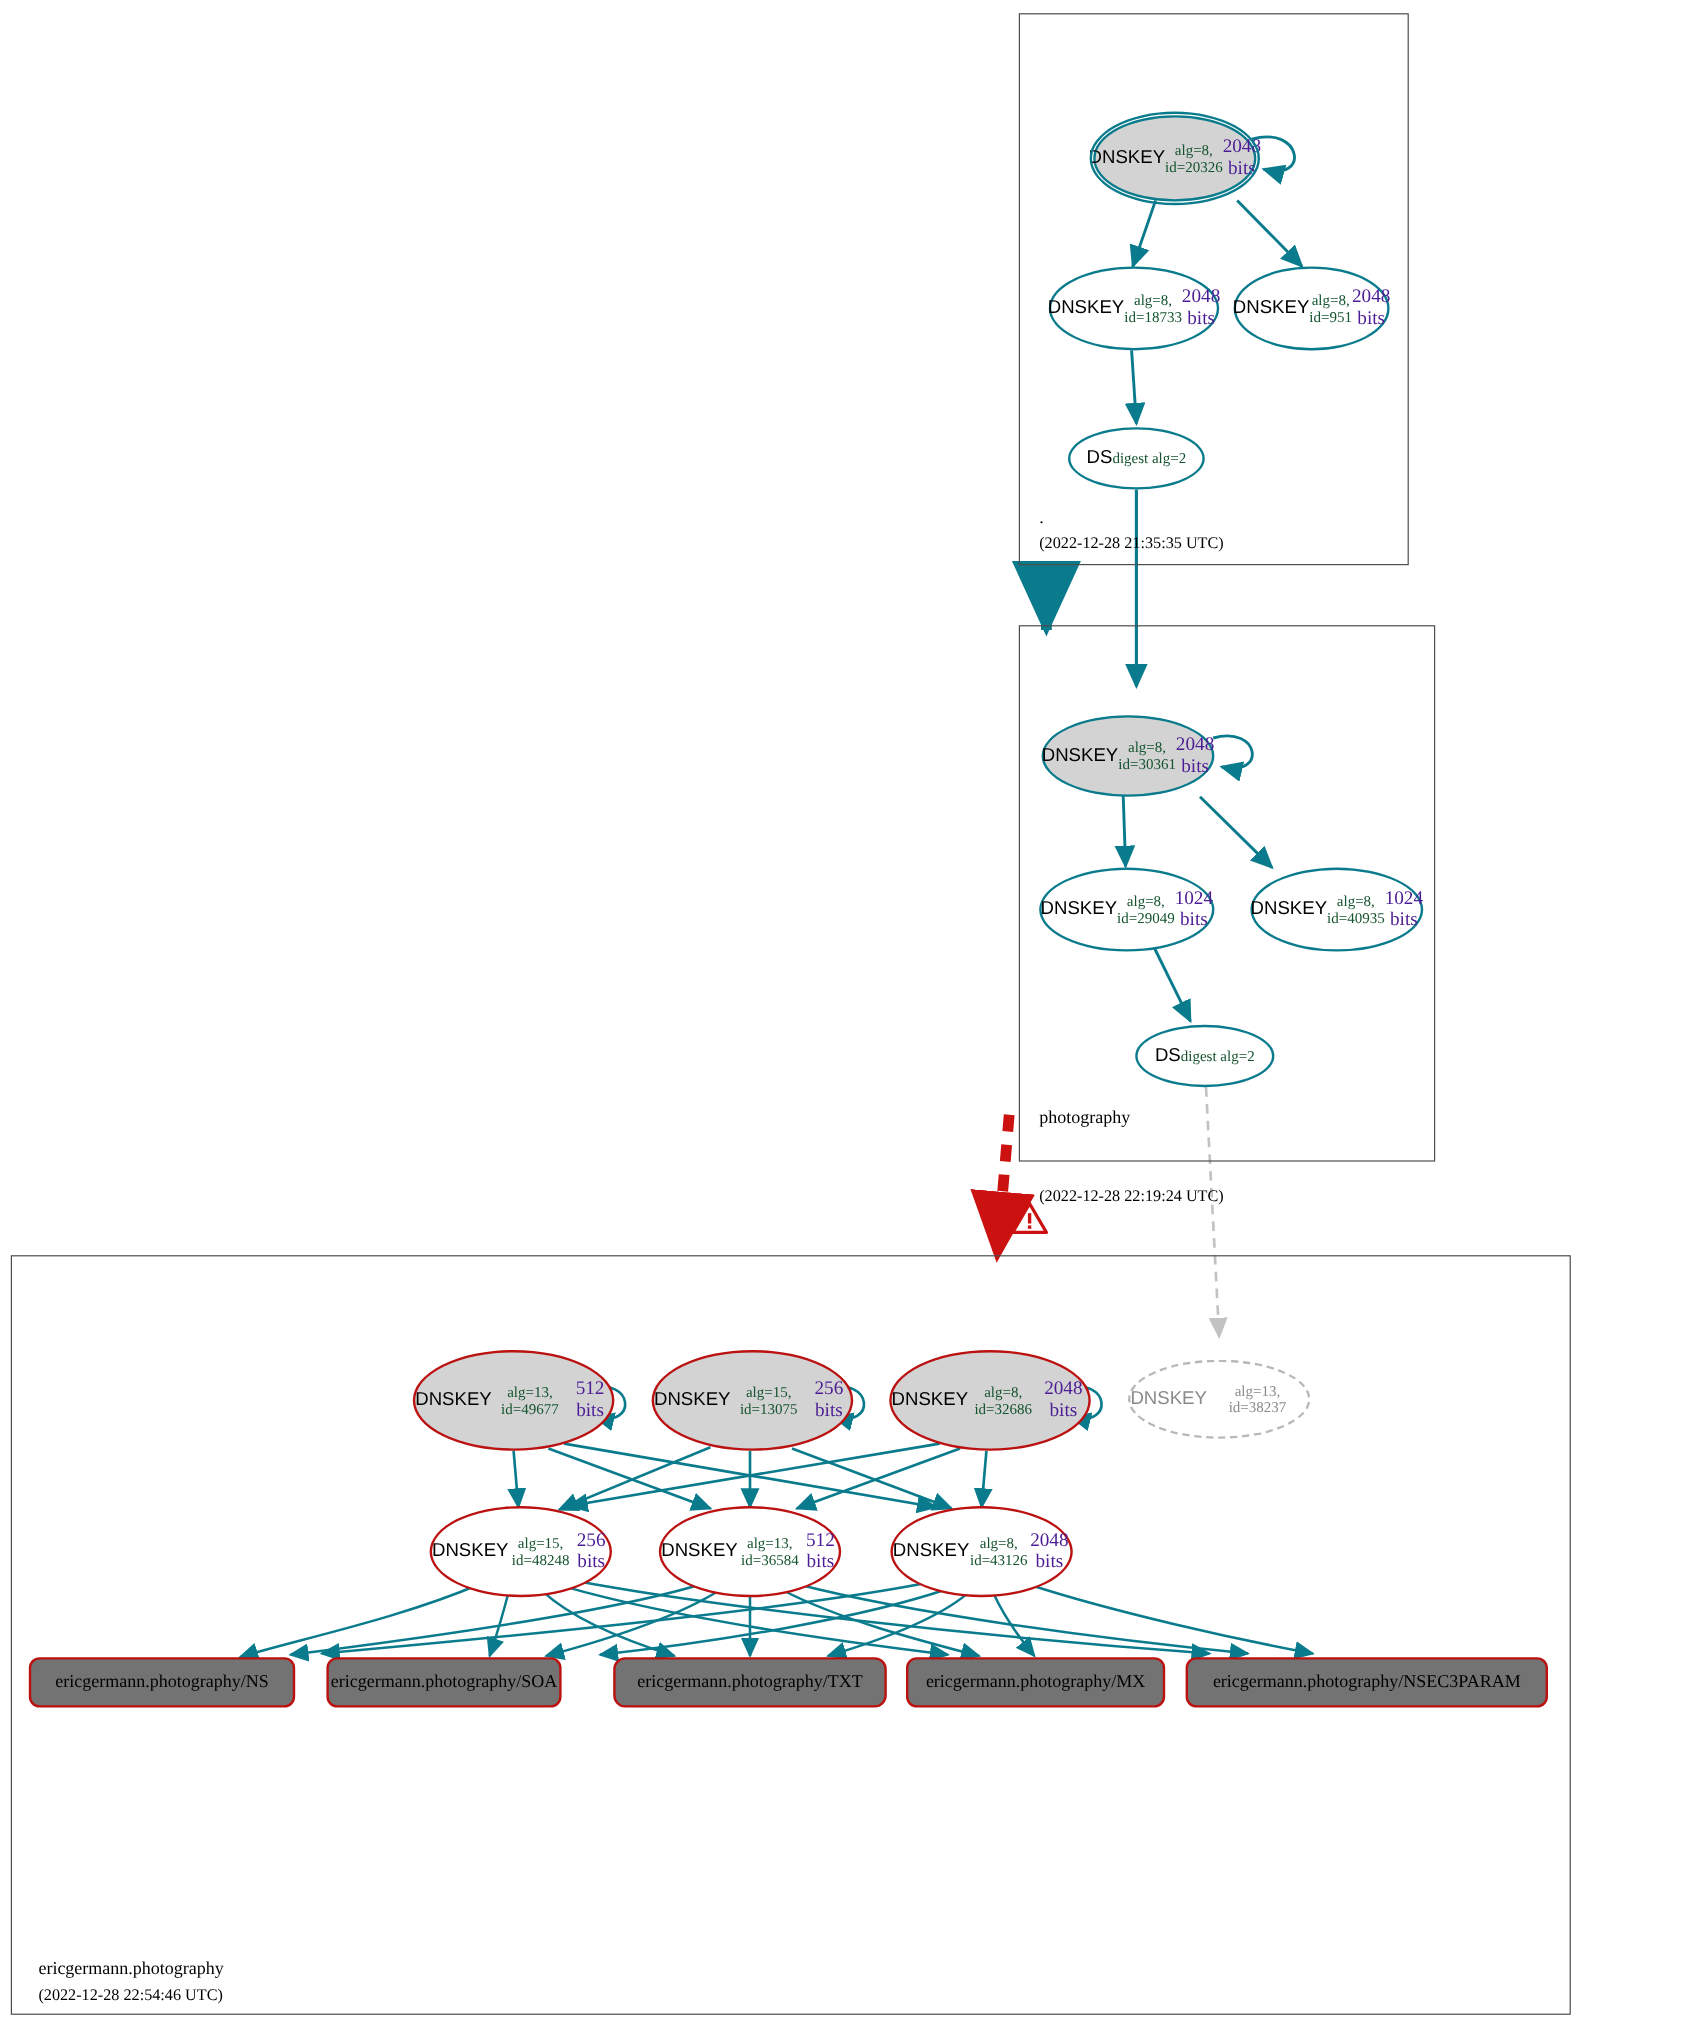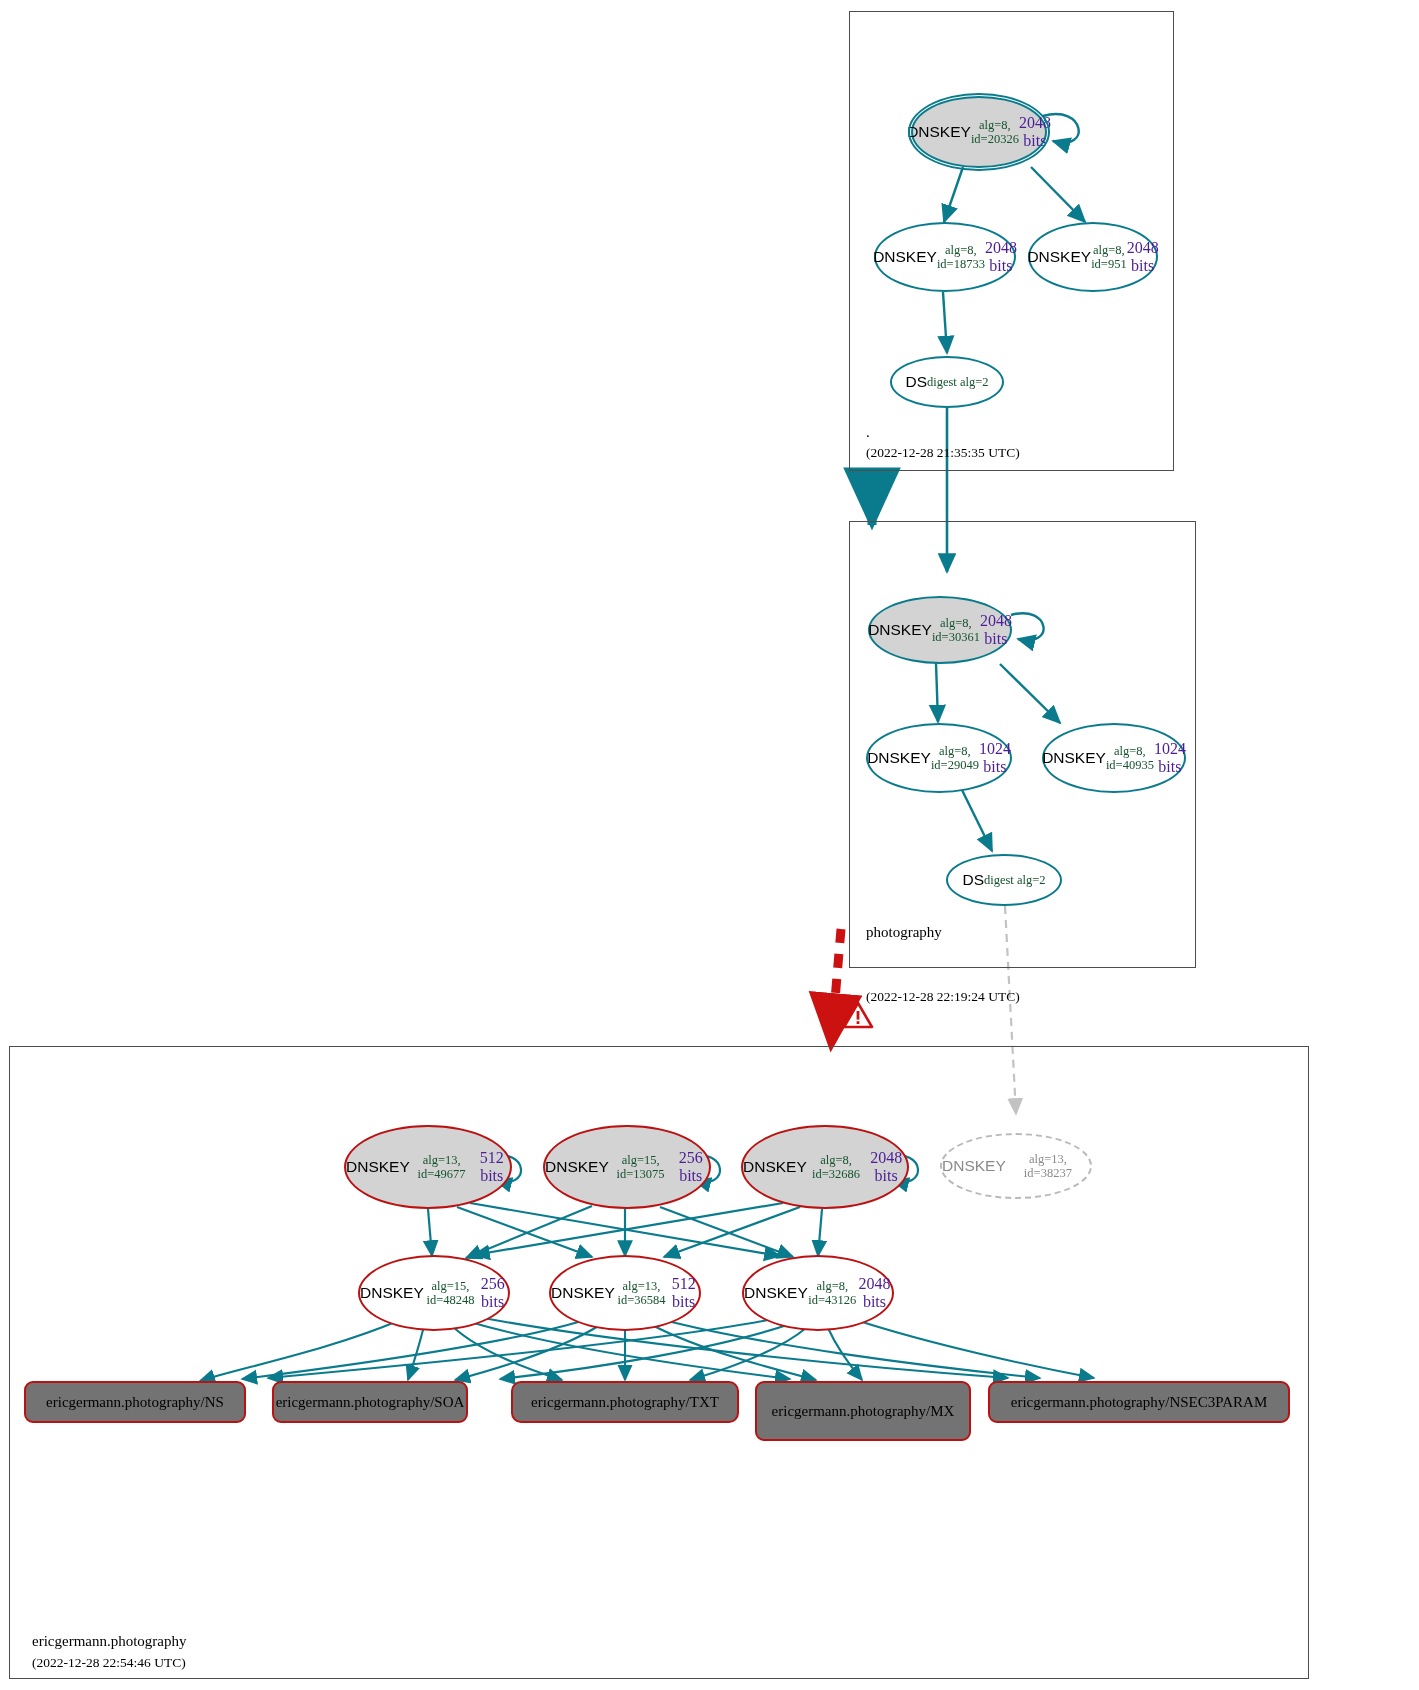--- a/index.html
+++ b/index.html
@@ -234,16 +234,16 @@
 
   <div class="node ell red-ell" style="left:742px; top:1255px; width:152px; height:76px;">
     <span class="t1">DNSKEY</span>
     <span class="t2">alg=8, id=43126</span>
     <span class="t3">2048 bits</span>
   </div>
 
   <div class="rrbox" style="left:24px; top:1381px; width:222px; height:42px;">ericgermann.photography/NS</div>
   <div class="rrbox" style="left:272px; top:1381px; width:196px; height:42px;">ericgermann.photography/SOA</div>
   <div class="rrbox" style="left:511px; top:1381px; width:228px; height:42px;border-radius:10px;">ericgermann.photography/TXT</div>
-  <div class="rrbox" style="left:755px; top:1381px; width:216px; height:60px;">ericgermann.photography/MX</div>
+  <div class="rrbox" style="left:755px; top:1381px; width:216px; height:42px;">ericgermann.photography/MX</div>
   <div class="rrbox" style="left:988px; top:1381px; width:302px; height:42px;">ericgermann.photography/NSEC3PARAM</div>
 
 </div>
 
 </body></html>

